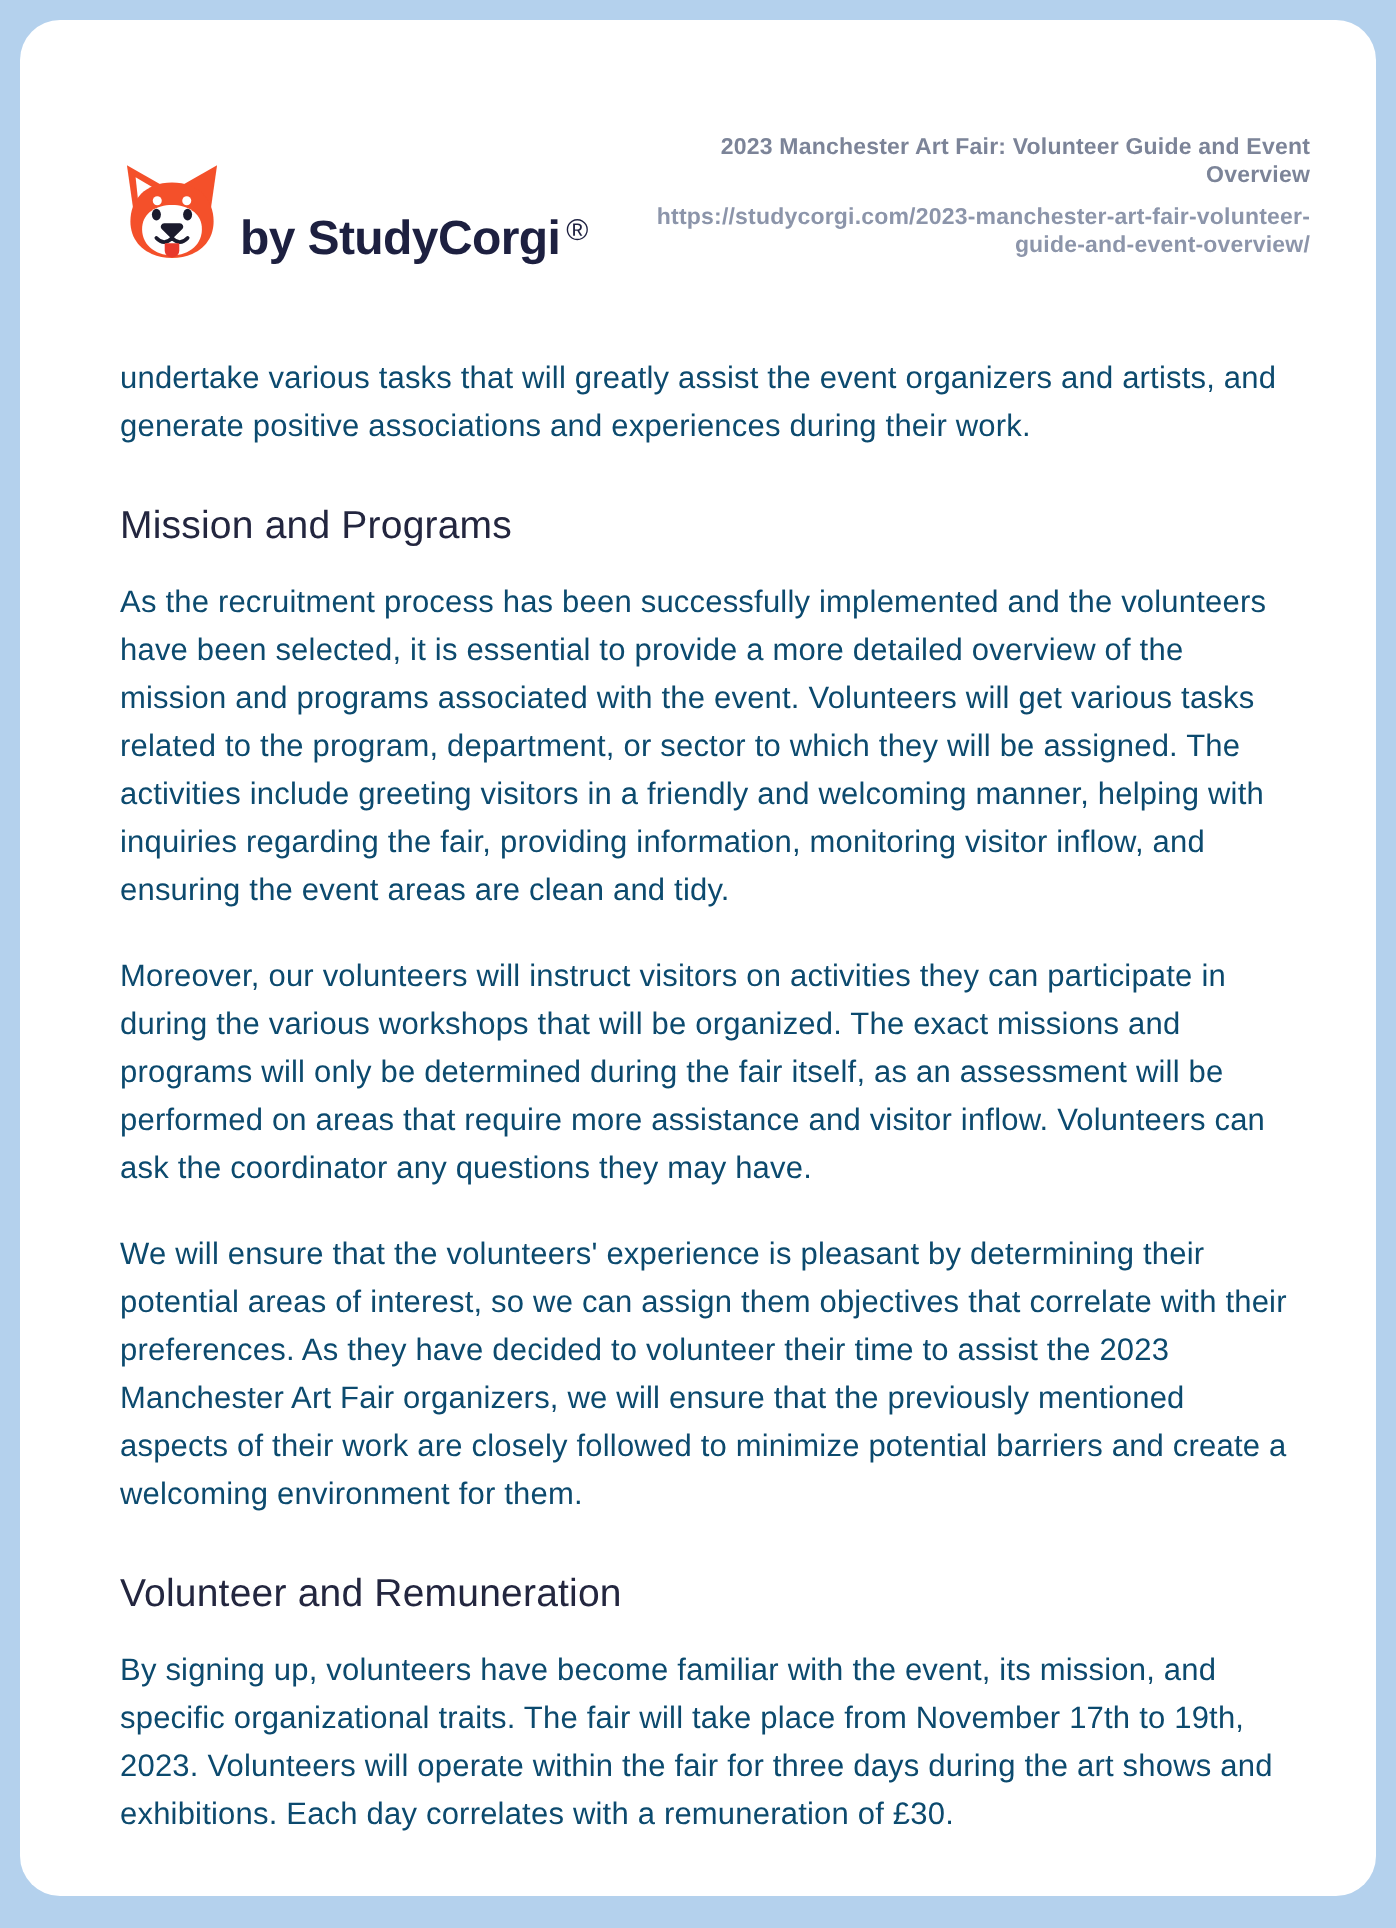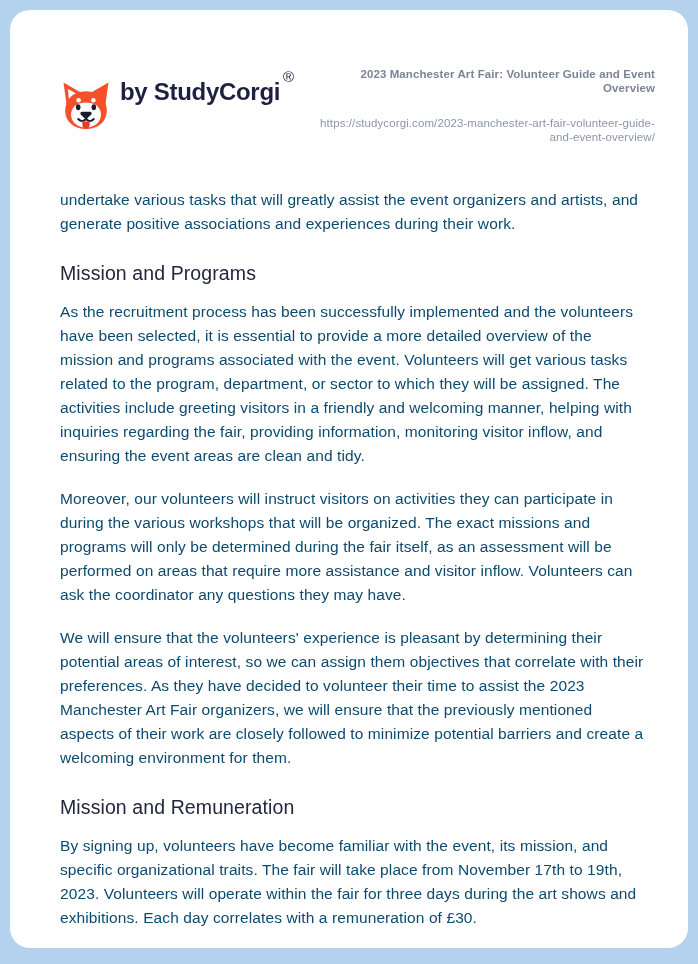--- a/index.html
+++ b/index.html
@@ -18,21 +18,21 @@
     overflow: hidden;
   }
   .header {
     display: flex;
     justify-content: space-between;
     align-items: flex-start;
     padding: 57px 33px 0 50px;
   }
   .brand {
     display: flex;
-    align-items: flex-start;
+    align-items: flex-end;
     margin-top: 11px;
   }
   .corgi {
     width: 52px; height: 56px;
     display: inline-block;
     flex: 0 0 auto;
   }
   .corgi svg { width: 100%; height: 100%; display: block; }
   .brand-text {
     font-size: 24px;
@@ -55,23 +55,23 @@
     text-align: right;
   }
   .doc-title {
     font-size: 11.5px;
     font-weight: 700;
     color: #7C8498;
     line-height: 14px;
     letter-spacing: 0.1px;
   }
   .doc-url {
-    margin-top: 21px;
+    margin-top: 7px;
     font-size: 11.5px;
-    font-weight: 400;
+    font-weight: 700;
     color: #8C95AA;
     line-height: 14px;
     letter-spacing: 0.1px;
     overflow-wrap: break-word;
   }
   .content {
     padding: 44px 42px 0 50px;
   }
   .content p {
     font-size: 15.5px;
@@ -130,18 +130,18 @@
     </header>
 
     <main class="content">
       <p>undertake various tasks that will greatly assist the event organizers and artists, and generate positive associations and experiences during their work.</p>
 
       <h2>Mission and Programs</h2>
       <p>As the recruitment process has been successfully implemented and the volunteers have been selected, it is essential to provide a more detailed overview of the mission and programs associated with the event. Volunteers will get various tasks related to the program, department, or sector to which they will be assigned. The activities include greeting visitors in a friendly and welcoming manner, helping with inquiries regarding the fair, providing information, monitoring visitor inflow, and ensuring the event areas are clean and tidy.</p>
       <p>Moreover, our volunteers will instruct visitors on activities they can participate in during the various workshops that will be organized. The exact missions and programs will only be determined during the fair itself, as an assessment will be performed on areas that require more assistance and visitor inflow. Volunteers can ask the coordinator any questions they may have.</p>
       <p>We will ensure that the volunteers' experience is pleasant by determining their potential areas of interest, so we can assign them objectives that correlate with their preferences. As they have decided to volunteer their time to assist the 2023 Manchester Art Fair organizers, we will ensure that the previously mentioned aspects of their work are closely followed to minimize potential barriers and create a welcoming environment for them.</p>
 
-      <h2>Mission and Remuneration</h2>
+      <h2>Volunteer and Remuneration</h2>
       <p>By signing up, volunteers have become familiar with the event, its mission, and specific organizational traits. The fair will take place from November 17th to 19th, 2023. Volunteers will operate within the fair for three days during the art shows and exhibitions. Each day correlates with a remuneration of £30.</p>
     </main>
 
   </div>
 </div>
 
 </body></html>

